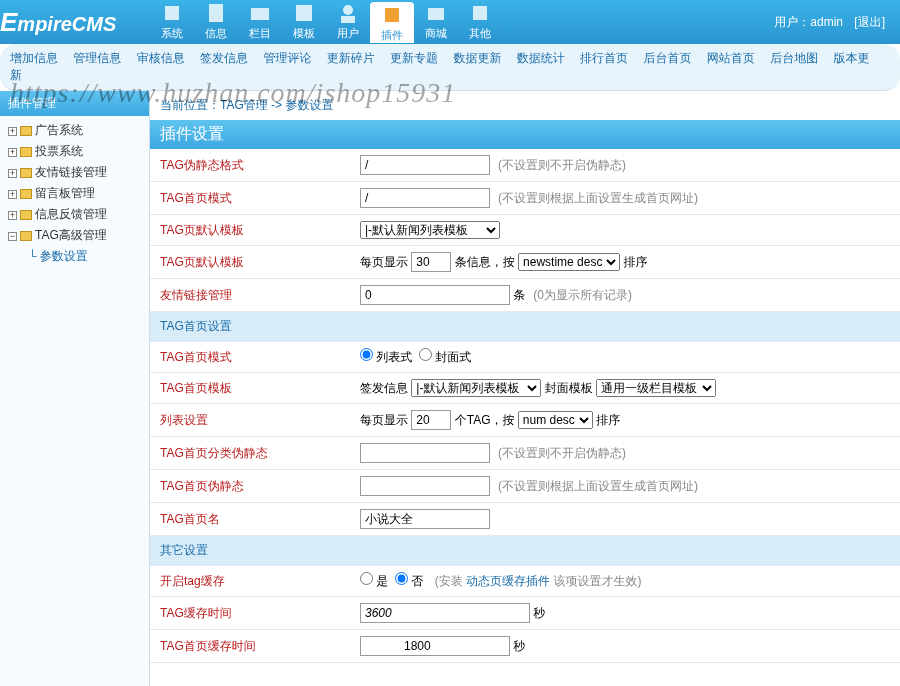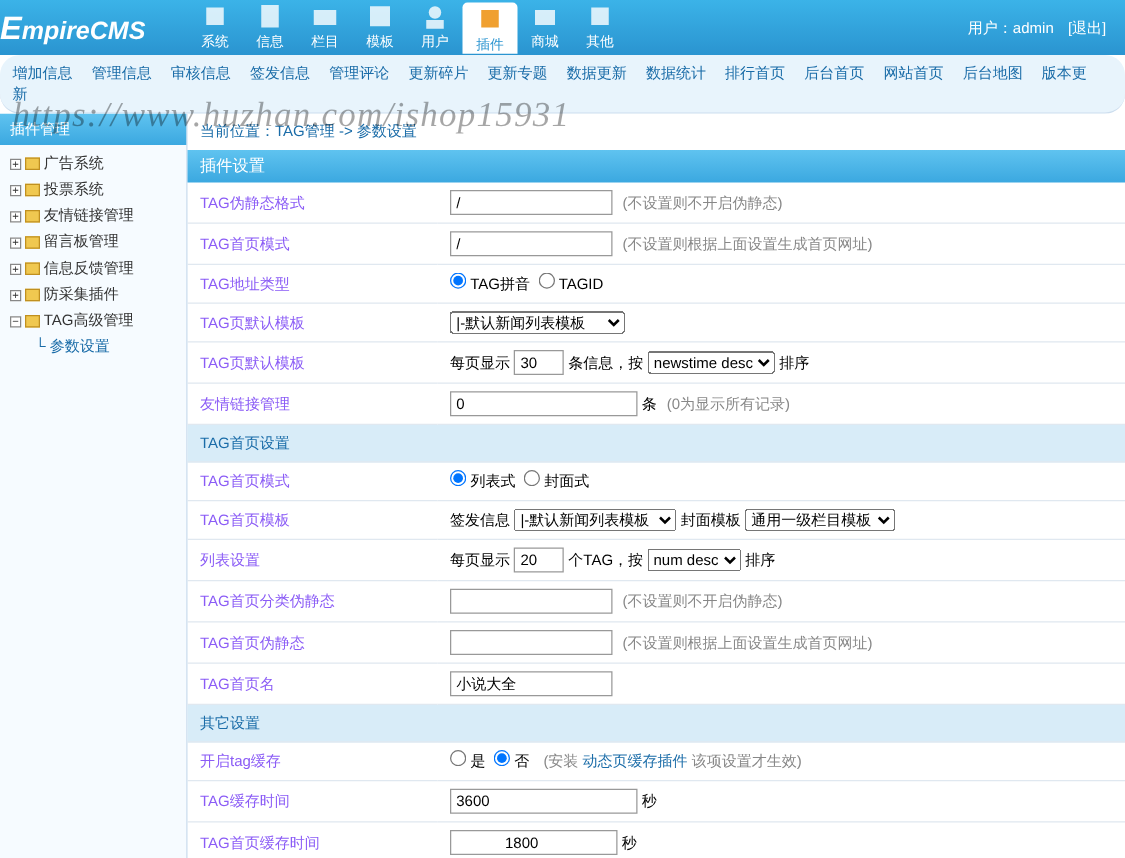--- a/index.html
+++ b/index.html
@@ -19,25 +19,25 @@
 .sidebar-title { background: linear-gradient(#5fc3f0, #3ba8e0); color: #fff; padding: 4px 8px; font-size: 12px; }
 .tree { padding: 4px; font-size: 12px; color: #333; }
 .tree-item { padding: 2px 0 2px 4px; white-space: nowrap; cursor: pointer; }
 .tree-item .box { display: inline-block; width: 9px; height: 9px; border: 1px solid #888; text-align: center; line-height: 7px; font-size: 9px; margin-right: 3px; background: #fff; }
 .tree-item .folder { display: inline-block; width: 12px; height: 10px; background: #f0c850; border: 1px solid #c09020; margin-right: 3px; vertical-align: middle; }
 .tree-sub { padding-left: 20px; }
 .tree-sub .tree-item { color: #1a6ca8; }
 .content { flex: 1; padding: 0; }
 .breadcrumb { padding: 6px 10px; font-size: 12px; color: #1a6ca8; }
 .breadcrumb a { color: #1a6ca8; text-decoration: none; }
-.section-header { background: linear-gradient(#5fc3f0, #3ba8e0); color: #fff; padding: 4px 10px; font-size: 13px; }
+.section-header { background: linear-gradient(#5fc3f0, #3ba8e0); color: #fff; padding: 4px 10px; font-size: 16px; }
 .form-table { width: 100%; border-collapse: collapse; }
 .form-table tr { border-bottom: 1px solid #e0e8f0; }
 .form-table td { padding: 6px 10px; font-size: 12px; vertical-align: middle; }
-.form-table td.label { width: 200px; color: #8b5cf6; }
+.form-table td.label { width: 200px; color: #b91c1c; }
 .row-header { background: #d8ecf8; font-weight: normal; color: #1a6ca8; }
 .input-text { border: 1px solid #999; padding: 2px 4px; font-size: 12px; }
 .hint { color: #888; margin-left: 8px; }
 .watermark { position: absolute; top: 77px; left: 10px; font-size: 28px; color: rgba(0,0,0,0.35); font-family: Georgia, serif; font-style: italic; pointer-events: none; z-index: 100; letter-spacing: 1px; }
 select { font-size: 12px; }
 </style>
 </head>
 <body>
 
 <div class="watermark">https://www.huzhan.com/ishop15931</div>
@@ -96,21 +96,20 @@
 
 <div class="main">
   <div class="sidebar">
     <div class="sidebar-title">插件管理</div>
     <div class="tree">
       <div class="tree-item"><span class="box">+</span><span class="folder"></span><span>广告系统</span></div>
       <div class="tree-item"><span class="box">+</span><span class="folder"></span><span>投票系统</span></div>
       <div class="tree-item"><span class="box">+</span><span class="folder"></span><span>友情链接管理</span></div>
       <div class="tree-item"><span class="box">+</span><span class="folder"></span><span>留言板管理</span></div>
       <div class="tree-item"><span class="box">+</span><span class="folder"></span><span>信息反馈管理</span></div>
-      <div class="tree-item"><span class="box">+</span><span class="folder"></span><span>防采集插件</span></div>
       <div class="tree-item"><span class="box">−</span><span class="folder"></span><span>TAG高级管理</span></div>
       <div class="tree-sub">
         <div class="tree-item">└ <span>参数设置</span></div>
       </div>
     </div>
   </div>
 
   <div class="content">
     <div class="breadcrumb">
       <span>当前位置：</span><a>TAG管理</a><span> -&gt; </span><span>参数设置</span>
@@ -119,24 +118,20 @@
 
     <table class="form-table">
       <tbody>
           <tr>
             <td class="label">TAG伪静态格式</td>
         <td><input class="input-text" style="width: 130px;" value="/"><span class="hint">(不设置则不开启伪静态)</span></td>
           </tr>
       <tr>
             <td class="label">TAG首页模式</td>
         <td><input class="input-text" style="width: 130px;" value="/"><span class="hint">(不设置则根据上面设置生成首页网址)</span></td>
-          </tr>
-      <tr>
-            <td class="label">TAG地址类型</td>
-        <td><label><input type="radio" checked="" style=""> <span>TAG拼音</span></label> &nbsp;<label><input type="radio" style=""> <span>TAGID</span></label></td>
           </tr>
       <tr>
             <td class="label">TAG页默认模板</td>
         <td><select style="width:140px"><option>|-默认新闻列表模板</option></select></td>
           </tr>
       <tr>
             <td class="label">TAG页默认模板</td>
         <td><span>每页显示</span> <input class="input-text" style="width: 40px;" value="30"> <span>条信息，按</span> <select><option>newstime desc</option></select> <span>排序</span></td>
           </tr>
       <tr>
@@ -172,24 +167,24 @@
           </tr>
       <tr class="row-header">
             <td colspan="2">其它设置</td>
           </tr>
       <tr>
             <td class="label">开启tag缓存</td>
         <td><label><input type="radio" style=""> <span>是</span></label> &nbsp;<label><input type="radio" checked="" style=""> <span>否</span></label> <span class="hint"><span>(安装 </span><a style="color:#1a6ca8">动态页缓存插件</a><span> 该项设置才生效)</span></span></td>
           </tr>
       <tr>
             <td class="label">TAG缓存时间</td>
-        <td><input class="input-text" style="width: 150px;" value="3600"> <span>秒</span></td>
+        <td><input class="input-text" style="width: 170px; font-style: italic;" value="3600"> <span>秒</span></td>
           </tr>
       <tr>
             <td class="label">TAG首页缓存时间</td>
-        <td><input class="input-text" style="width: 134px; padding-left: 43px;" value="1800"> <span>秒</span></td>
+        <td><input class="input-text" style="width: 150px; padding-left: 43px;" value="1800"> <span>秒</span></td>
           </tr>
 
     </tbody>
       </table>
 
   </div>
 </div>
 
 </body></html>

